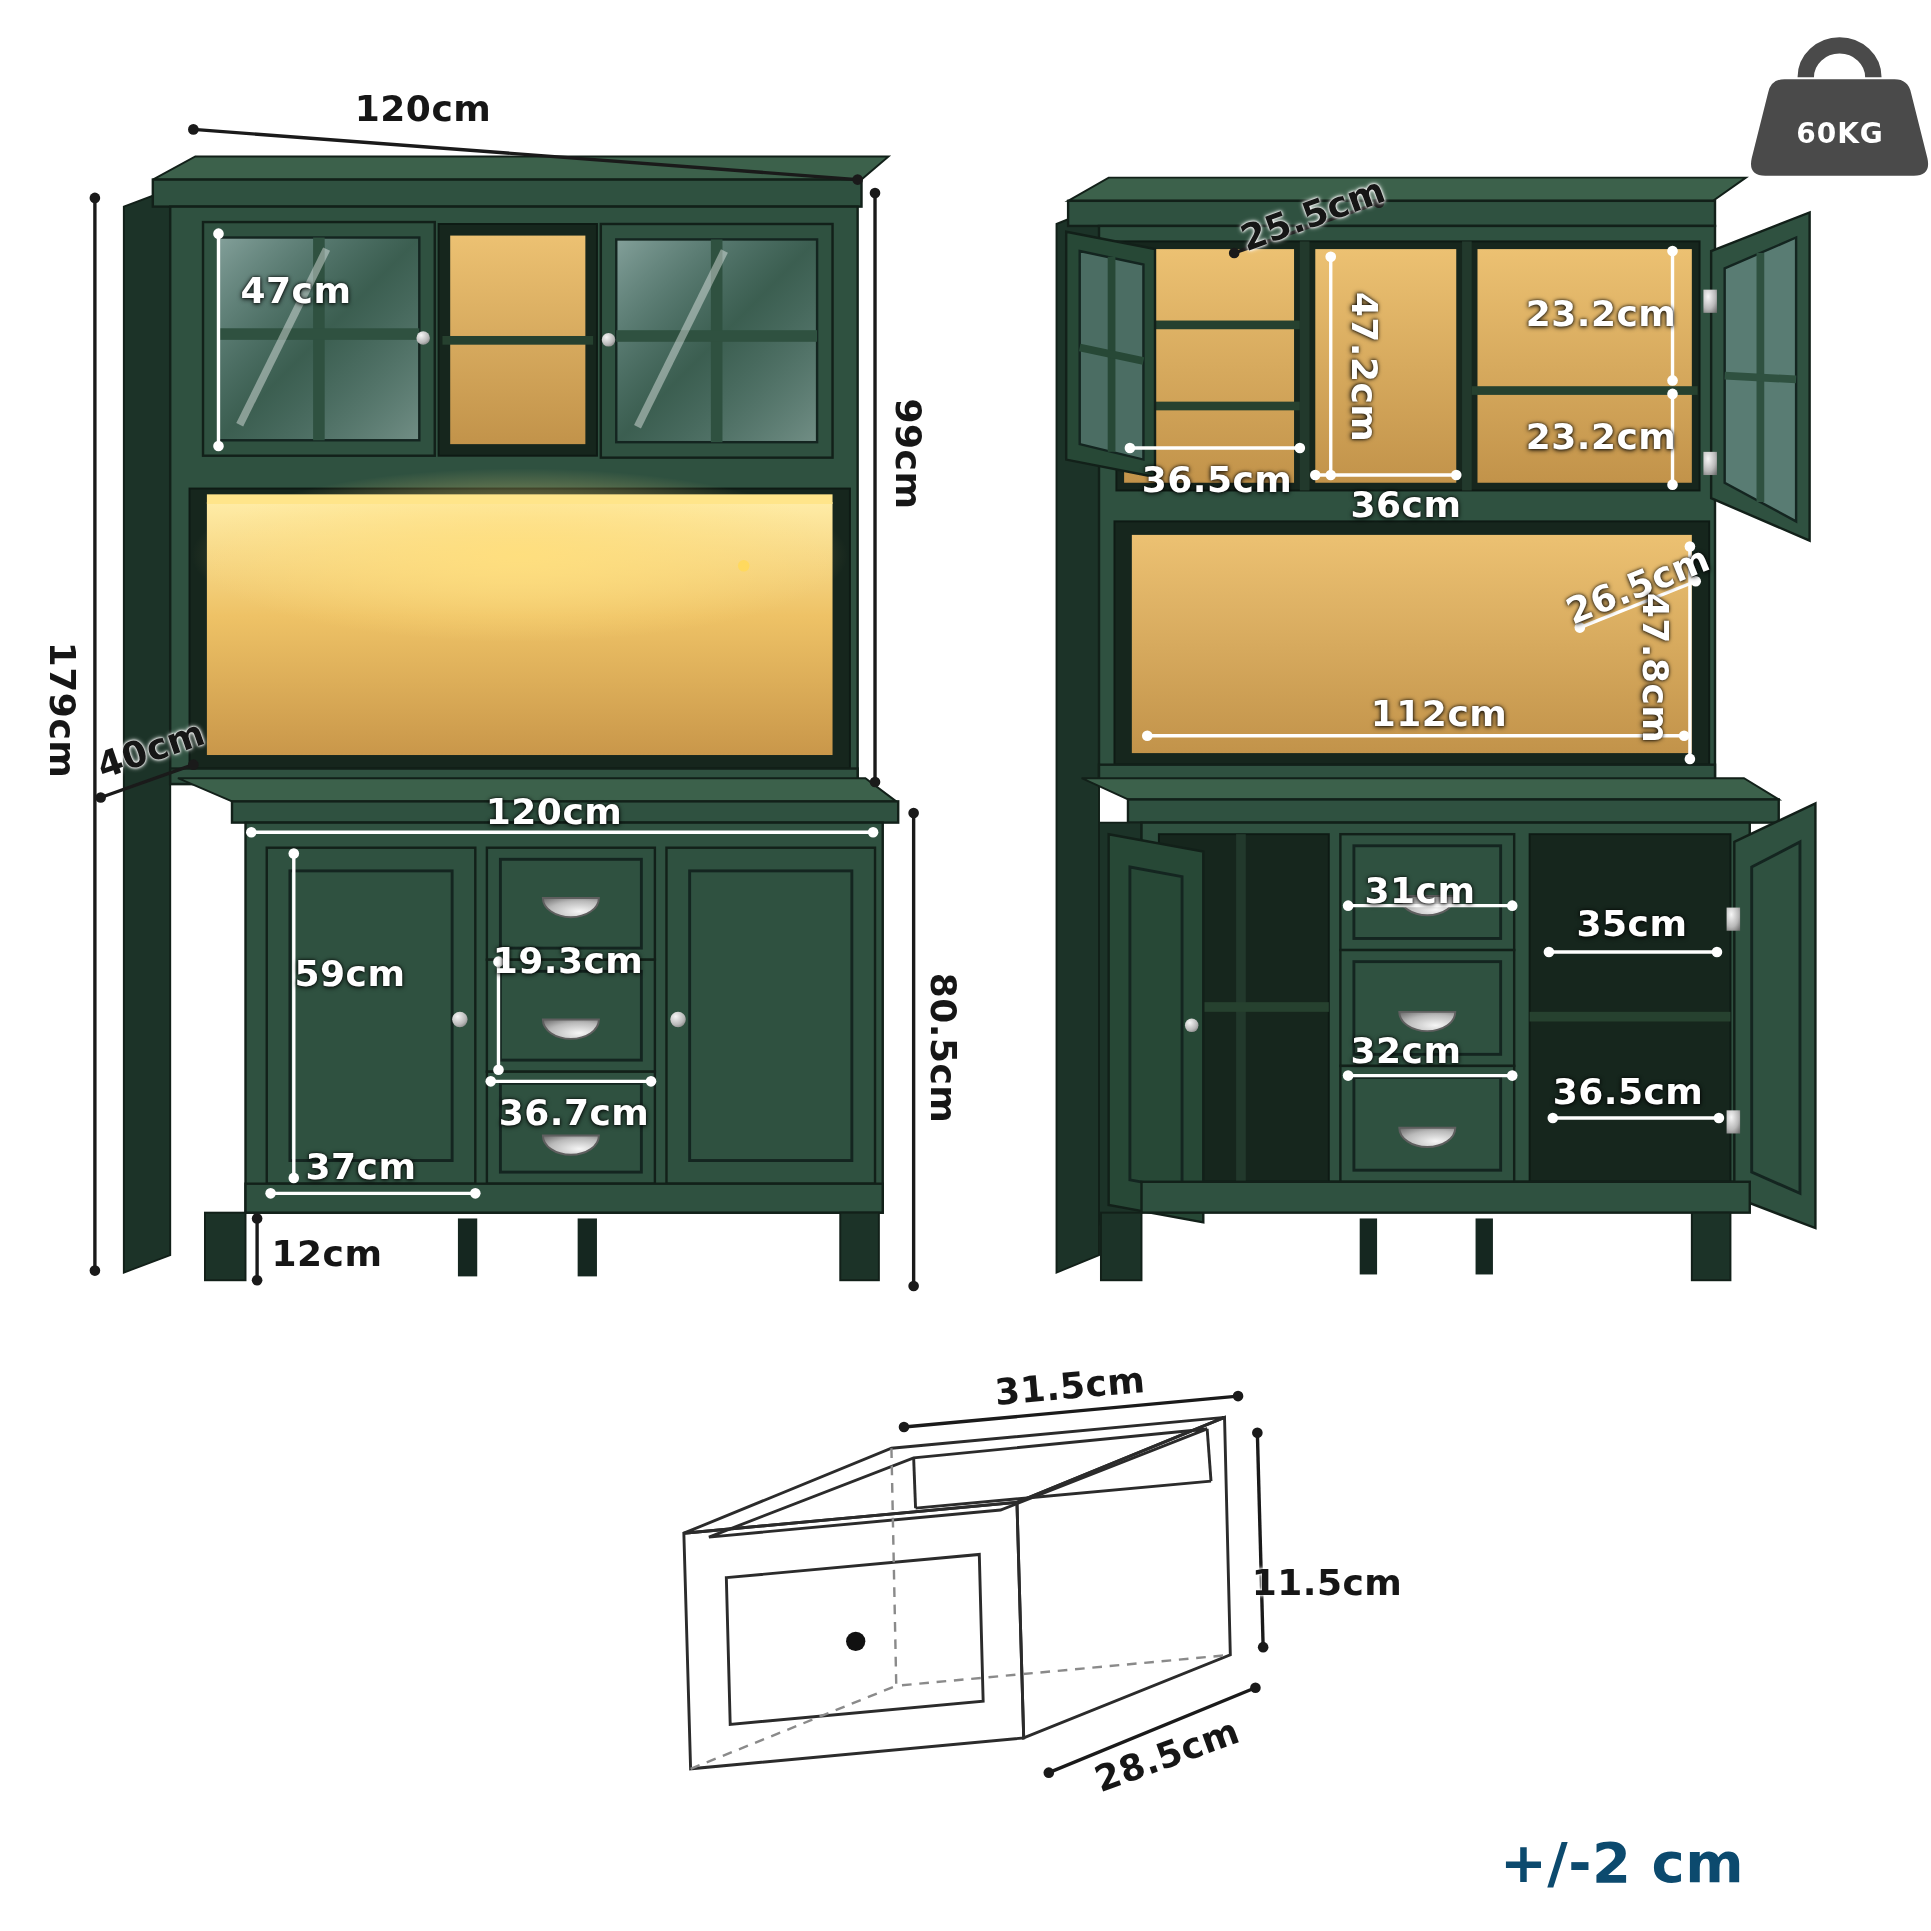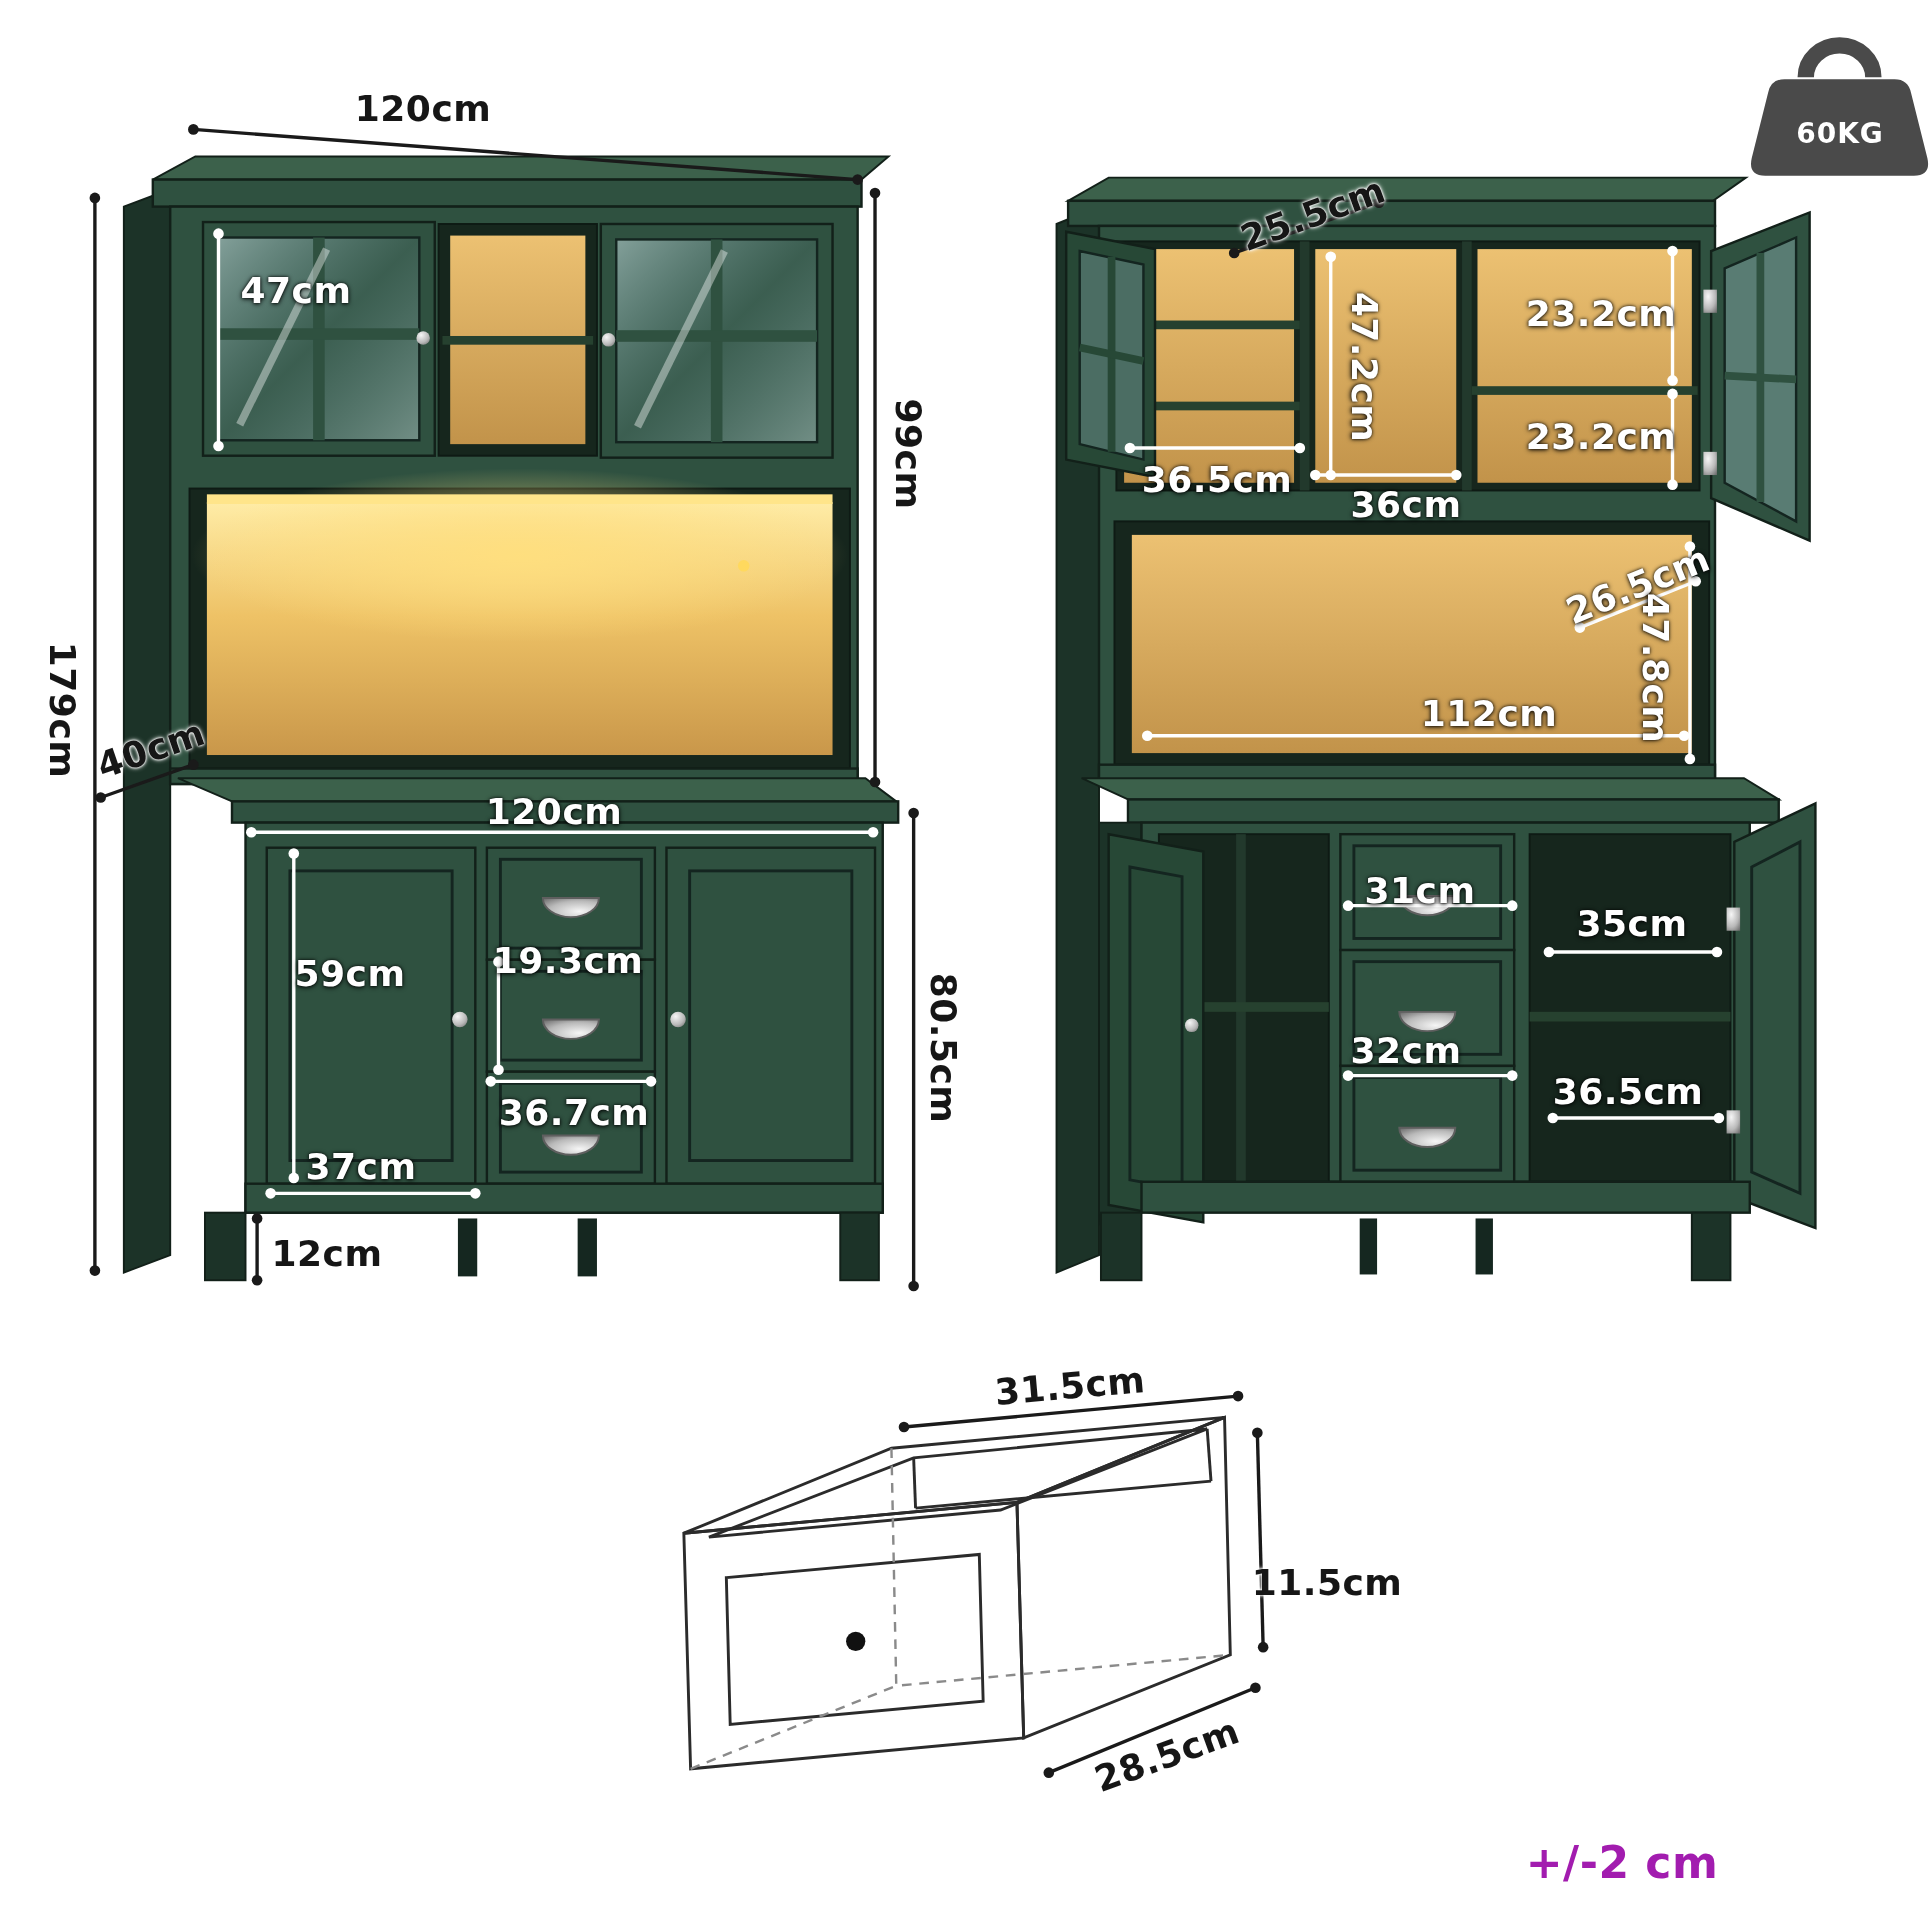--- a/index.html
+++ b/index.html
@@ -4,21 +4,21 @@
 <style>
   html,body{margin:0;padding:0;background:#ffffff;}
   .canvas{position:relative;width:1931px;height:1931px;background:#fff;
           font-family:"DejaVu Sans","Liberation Sans",sans-serif;overflow:hidden;margin-left:8px;}
   .canvas > svg{position:absolute;left:0;top:0;}
   .dim{position:absolute;font-weight:700;font-size:36px;color:#161616;white-space:nowrap;
        transform:translate(-50%,-50%) rotate(var(--r,0deg));
        text-shadow:0 0 5.8px #fff,0 0 2.9px #fff,0 0 1.9px #fff;letter-spacing:0.5px;}
   .dim.w{color:#ffffff;text-shadow:0 1px 4.8px rgba(0,0,0,.9),0 0 2.9px rgba(0,0,0,.75);}
   .dim.kg{color:#ffffff;font-size:28px;text-shadow:none;letter-spacing:1px;}
-  .dim.tol{font-size:44px;color:#a21caf;text-shadow:none;}
+  .dim.tol{font-size:56px;color:#0c4a6e;text-shadow:none;}
   .lnB{stroke:#1a1a1a;stroke-width:3.5;marker-start:url(#db);marker-end:url(#db);}
   .lnW{stroke:#ffffff;stroke-width:3.5;marker-start:url(#dw);marker-end:url(#dw);}
   .fr{fill:#2f5140;stroke:#122019;stroke-width:2.5;}
   .frd{fill:#274836;stroke:#122019;stroke-width:2.5;}
   .side{fill:#1c3328;stroke:#122019;stroke-width:2;}
   .topface{fill:#3c614b;stroke:#122019;stroke-width:2;}
   .recess{fill:#16261d;stroke:#0e1a14;stroke-width:2;}
   .inpanel{fill:none;stroke:#142520;stroke-width:3;}
   .shelf{fill:#26412f;}
   .legf{fill:#152720;}
@@ -291,21 +291,21 @@
 <div class="dim" style="left:935px;top:1048px;--r:90deg">80.5cm</div>
 
 <div class="dim" style="left:1305px;top:214px;--r:-20deg">25.5cm</div>
 <div class="dim w" style="left:1356px;top:367px;--r:90deg">47.2cm</div>
 <div class="dim w" style="left:1593px;top:313px">23.2cm</div>
 <div class="dim w" style="left:1593px;top:436px">23.2cm</div>
 <div class="dim w" style="left:1209px;top:479px">36.5cm</div>
 <div class="dim w" style="left:1398px;top:504px">36cm</div>
 <div class="dim w" style="left:1630px;top:585px;--r:-22deg">26.5cm</div>
 <div class="dim w" style="left:1647px;top:668px;--r:90deg">47.8cm</div>
-<div class="dim w" style="left:1481px;top:713px">112cm</div>
+<div class="dim w" style="left:1431px;top:713px">112cm</div>
 <div class="dim w" style="left:1412px;top:890px">31cm</div>
 <div class="dim w" style="left:1624px;top:923px">35cm</div>
 <div class="dim w" style="left:1398px;top:1050px">32cm</div>
 <div class="dim w" style="left:1620px;top:1091px">36.5cm</div>
 
 <div class="dim" style="left:1062px;top:1386px;--r:-5deg">31.5cm</div>
 <div class="dim" style="left:1319px;top:1582px">11.5cm</div>
 <div class="dim" style="left:1159px;top:1755px;--r:-20deg">28.5cm</div>
 
 <div class="dim kg" style="left:1832px;top:133px">60KG</div>

